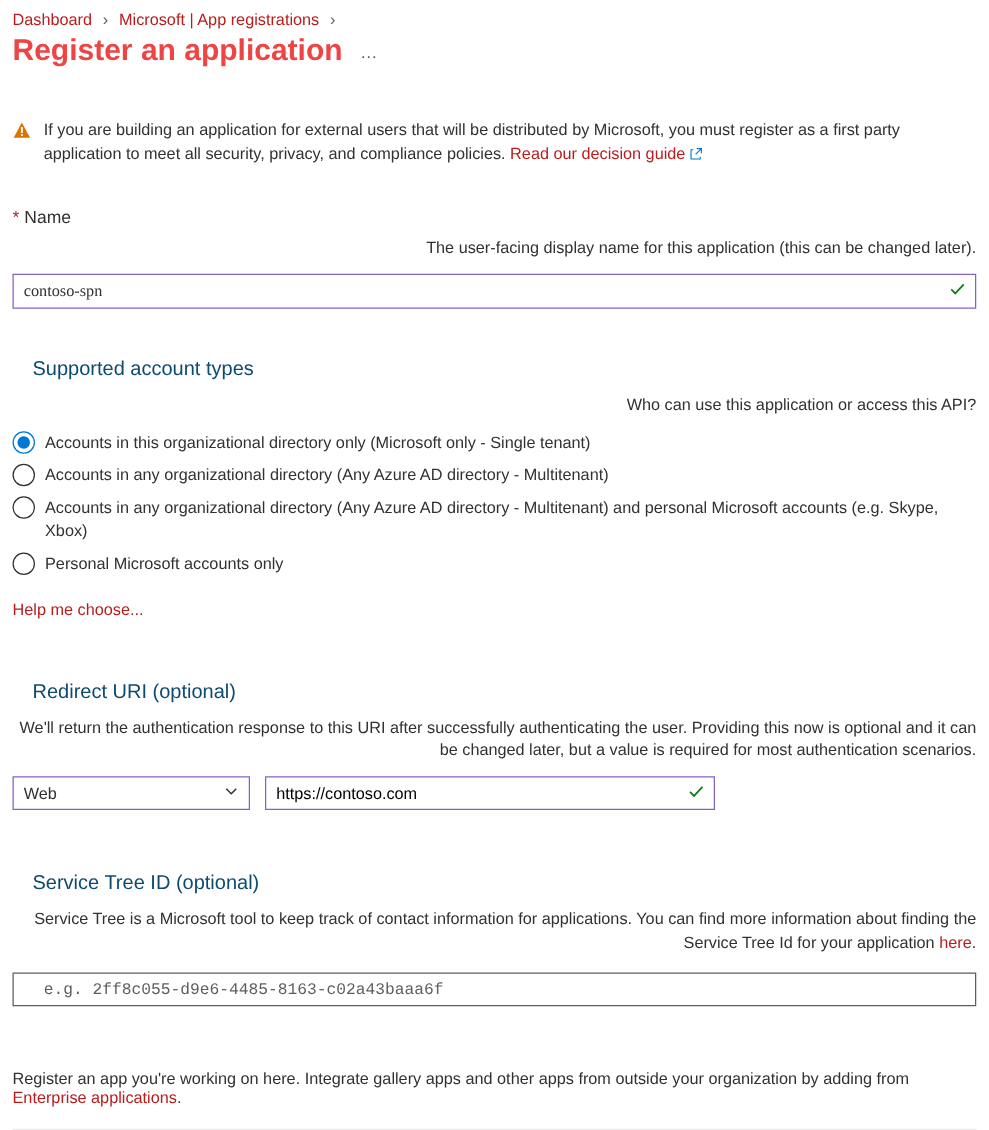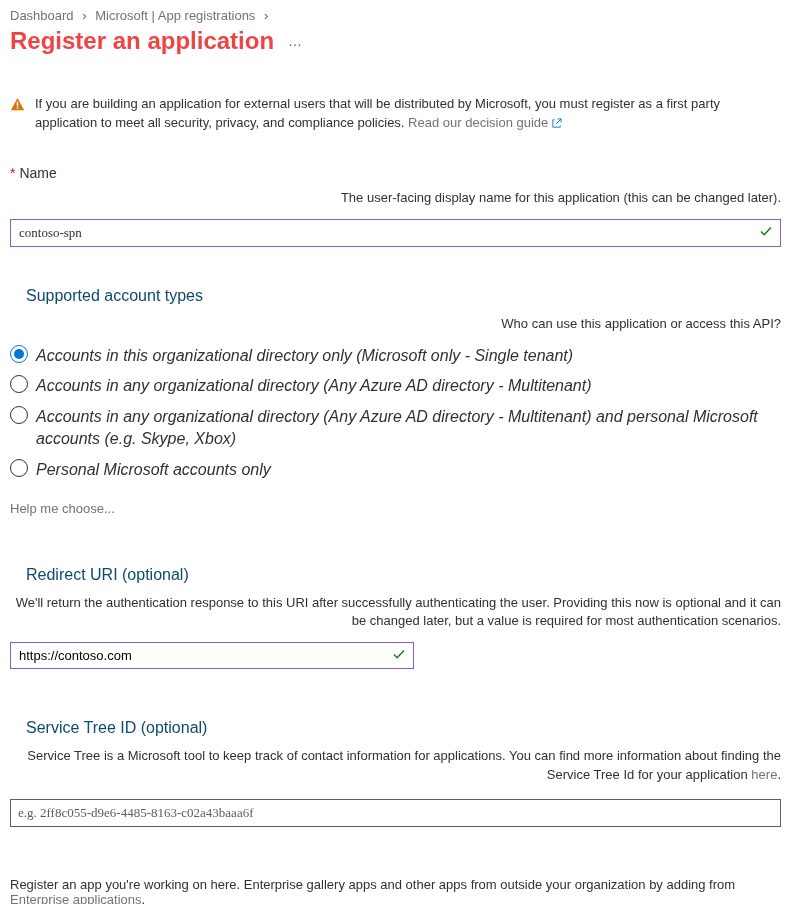--- a/index.html
+++ b/index.html
@@ -4,21 +4,21 @@
 <style>
   * { box-sizing: border-box; margin: 0; padding: 0; }
   body {
     font-family: "Segoe UI", -apple-system, sans-serif;
     font-size: 13px;
     color: #323130;
     background: #fff;
     padding: 8px 10px 10px 10px;
     width: 791px;
   }
-  a { color: #737373; text-decoration: none; cursor: pointer; }
+  a { color: #b91c1c; text-decoration: none; cursor: pointer; }
   .breadcrumb { font-size: 13px; color: #605e5c; margin-bottom: 4px; }
   .breadcrumb .sep { margin: 0 5px; color: #605e5c; }
   h1 { font-size: 24px; font-weight: 600; color: #ef4444; display: inline-block; }
   .title-row { display: flex; align-items: center; gap: 14px; margin-bottom: 40px; }
   .more-dots { color: #605e5c; cursor: pointer; font-size: 14px; letter-spacing: 1px;}
   .warning-box { display: flex; gap: 10px; margin-bottom: 30px; }
   .warn-icon { flex-shrink: 0; margin-top: 2px; }
   .warning-text { font-size: 13px; color: #323130; line-height: 1.45; }
   .ext-icon { display:inline-block; vertical-align: -2px; margin-left:3px; }
   .section-label { font-size: 14px; font-weight: 400; color: #323130; margin-bottom: 8px; }
@@ -40,46 +40,46 @@
   .radio-group { margin-bottom: 20px; }
   .radio-row { display: flex; align-items: flex-start; gap: 8px; margin-bottom: 8px; cursor: pointer; }
   .radio-circle {
     width: 18px; height: 18px; border-radius: 50%;
     border: 1px solid #323130; flex-shrink: 0;
     display: flex; align-items: center; justify-content: center;
     margin-top: 0px;
   }
   .radio-circle.selected { border-color: #0078d4; }
   .radio-dot { width: 10px; height: 10px; border-radius: 50%; background: #0078d4; }
-  .radio-label { font-size: 16px; line-height: 1.4; font-style: italic; }
+  .radio-label { font-size: 13px; line-height: 1.4; }
   .help-link { font-size: 13px; margin-bottom: 50px; display:inline-block; }
   .redirect-row { display: flex; gap: 12px; margin-bottom: 50px; }
   .select-box {
     border: 1px solid #8661c5;
     padding: 4px 8px;
     width: 190px;
     display: flex; justify-content: space-between; align-items: center;
     font-size: 13px;
     cursor: pointer;
   }
-  .url-wrap { position: relative; width: 404px; }
+  .url-wrap { position: relative; width: 360px; }
   .url-input {
     width: 100%;
     padding: 5px 28px 5px 8px;
     border: 1px solid #8661c5;
     font-size: 13px;
     font-family: inherit;
     outline: none;
   }
   .svc-input {
     width: 100%;
-    padding: 5px 7px;
+    padding: 5px 24px;
     border: 1px solid #605e5c;
     font-size: 13px;
-    font-family: Liberation Serif, serif;
+    font-family: Liberation Mono, monospace;
     outline: none;
     margin-bottom: 50px;
   }
   .svc-input::placeholder { color: #605e5c; }
   .footer-note { font-size: 13px; margin-bottom: 18px; padding-bottom: 18px; border-bottom: 1px solid #edebe9; }
   .chevron-down { width:12px; height:12px; }
   .svc-help { line-height:1.45; margin-bottom:14px; }
 </style>
 </head>
 <body>
@@ -155,40 +155,48 @@
     <span class="radio-label">Personal Microsoft accounts only</span>
   </div>
 </div>
 
 <a class="help-link">Help me choose...</a>
 
 
 <div class="subheading">Redirect URI (optional)</div>
 <div class="helper">We'll return the authentication response to this URI after successfully authenticating the user. Providing this now is optional and it can be changed later, but a value is required for most authentication scenarios.</div>
 <div class="redirect-row">
+  <div class="select-box">
+    <span>Web</span>
+    <span>
+      <svg class="chevron-down" viewBox="0 0 12 12">
+          <path fill="none" stroke="#323130" stroke-width="1.2" d="M2 4l4 4 4-4"></path>
+        </svg>
+    </span>
+  </div>
   <div class="url-wrap">
     <input type="text" class="url-input" value="https://contoso.com" style="">
     <span class="check">
       <svg width="14" height="14" viewBox="0 0 14 14">
           <path fill="none" stroke="#107c10" stroke-width="1.4" d="M2 7l3.2 3.2L12 3"></path>
         </svg>
     </span>
   </div>
 </div>
 
 
 <div class="subheading">Service Tree ID (optional)</div>
 <div class="helper svc-help">
   <span>Service Tree is a Microsoft tool to keep track of contact information for applications. You can find more information about finding the Service Tree Id for your application </span><a>here</a><span>.</span>
 </div>
 <input type="text" class="svc-input" placeholder="e.g. 2ff8c055-d9e6-4485-8163-c02a43baaa6f" style="">
 
 
 <div class="footer-note">
-  <span>Register an app you're working on here. Enterprise gallery apps and other apps from outside your organization by adding from </span><a>Enterprise applications</a><span>.</span>
+  <span>Register an app you're working on here. Integrate gallery apps and other apps from outside your organization by adding from </span><a>Enterprise applications</a><span>.</span>
 </div>
 
 
 
 
 
 
 
 
 

